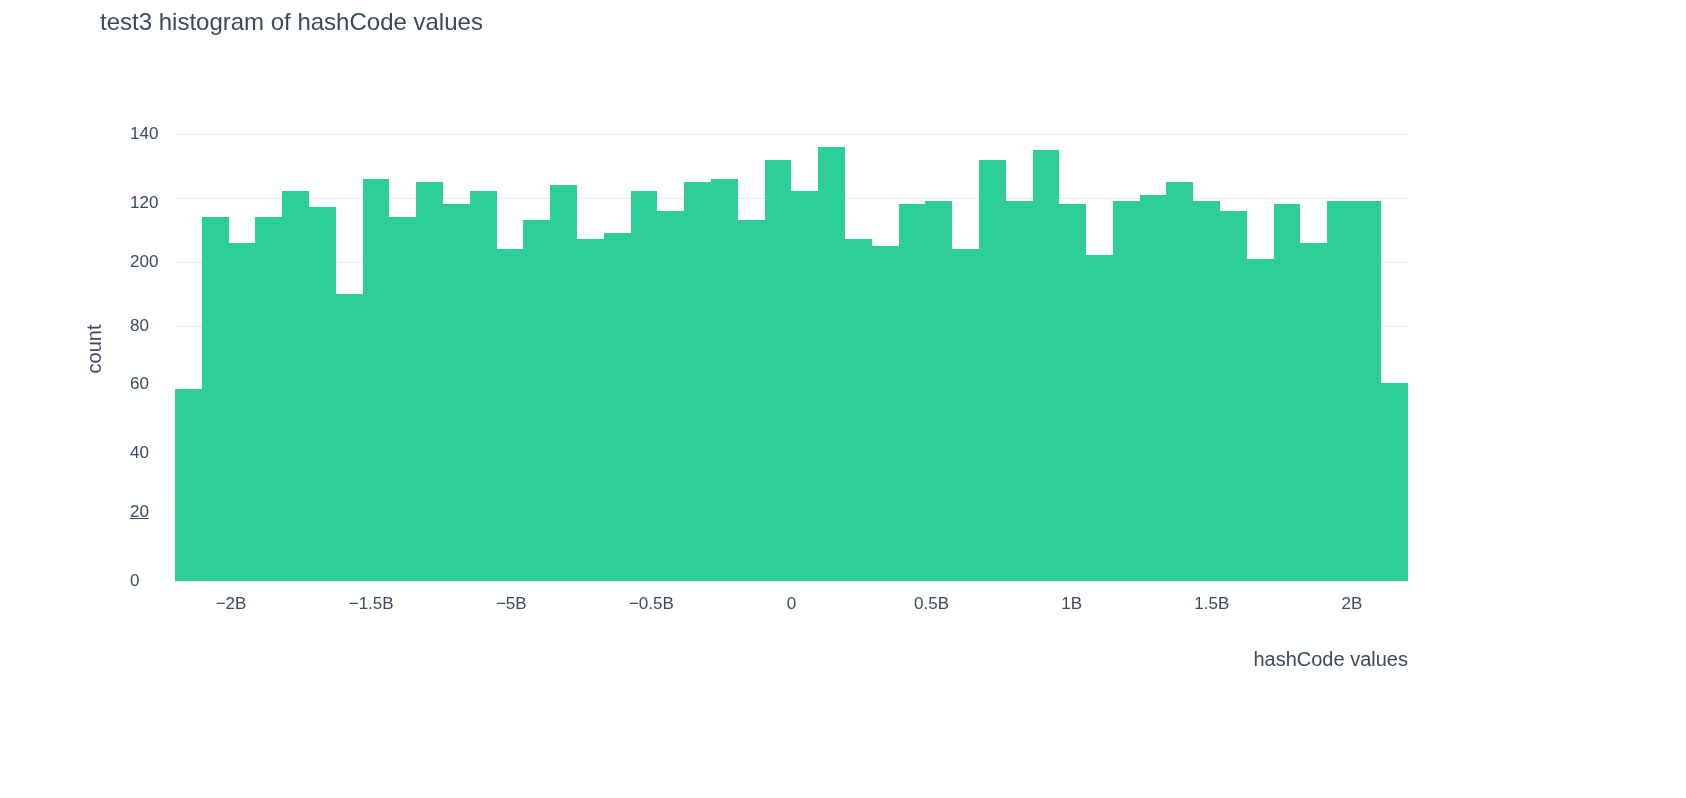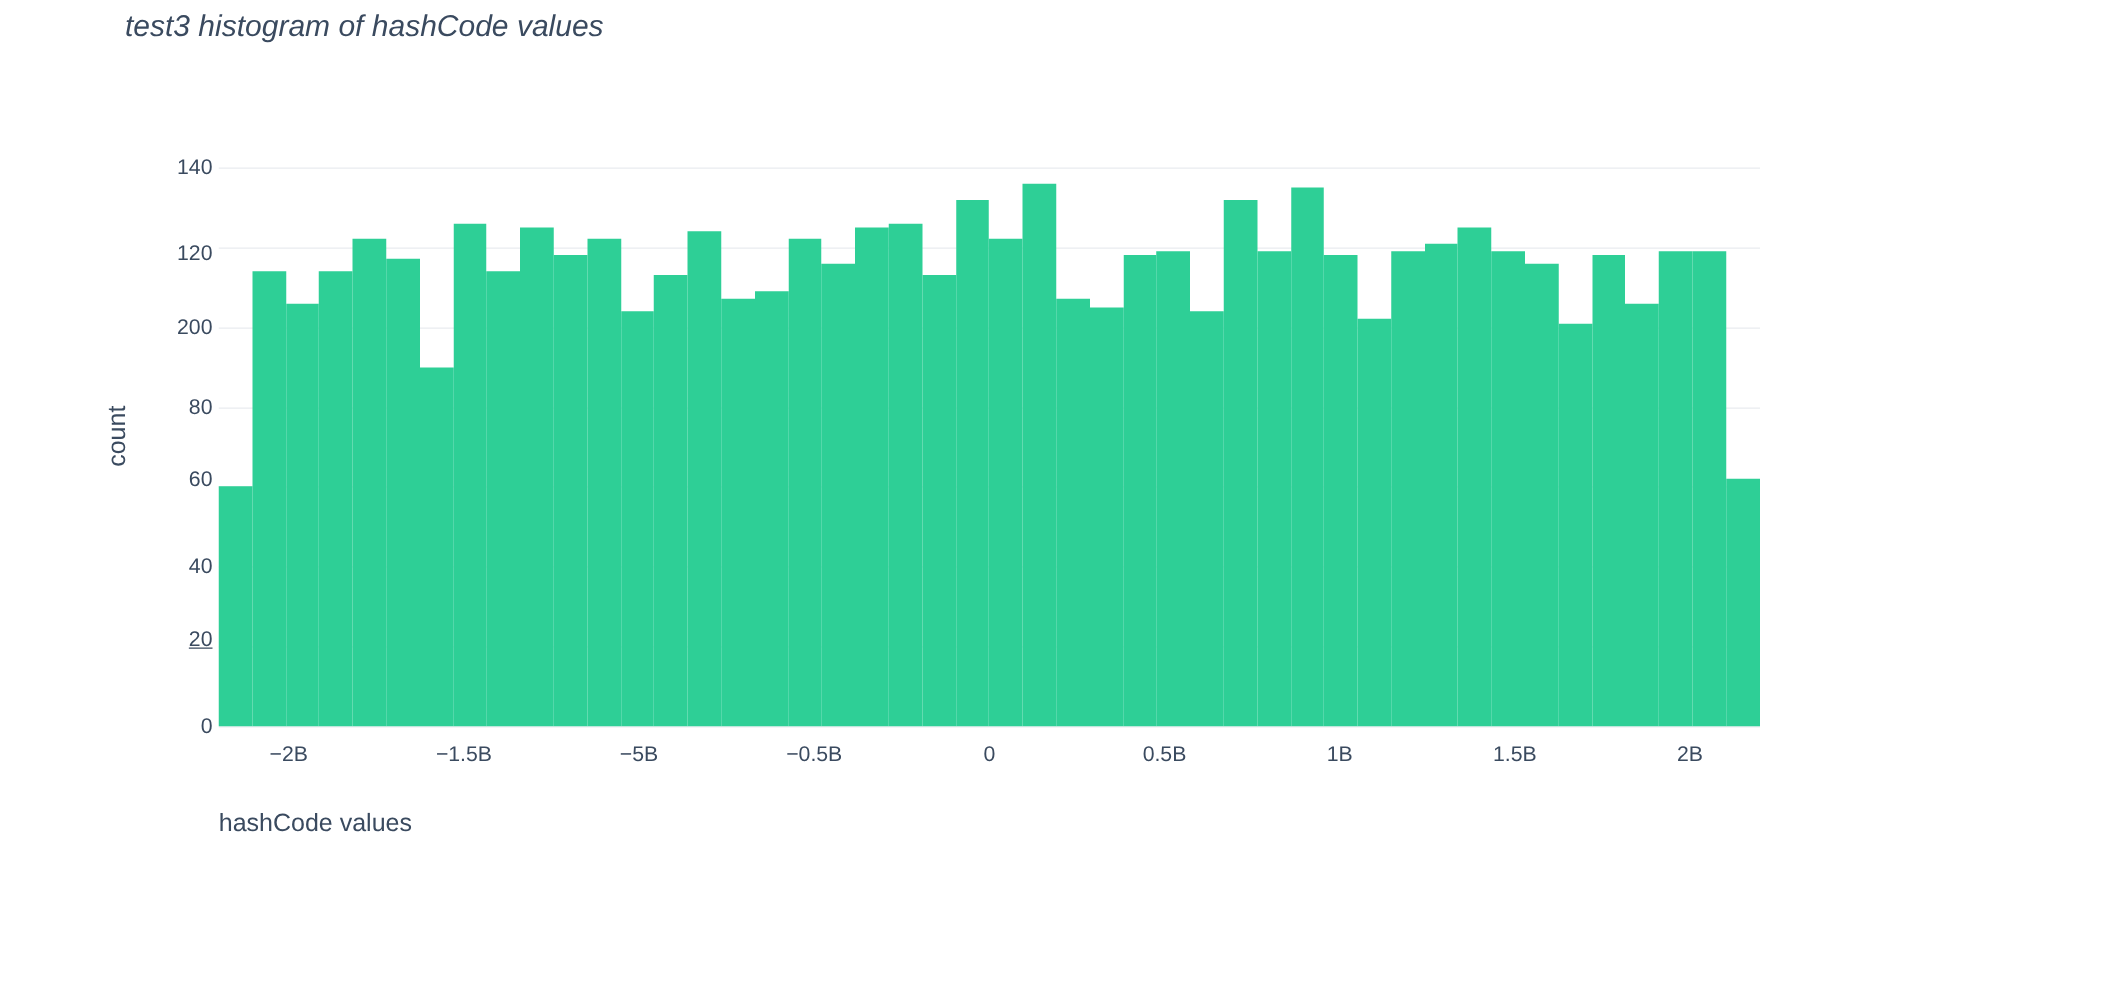--- a/index.html
+++ b/index.html
@@ -11,21 +11,20 @@
       position: relative;
       color: #2a3f5f;
     }
     .chart-title {
       position: absolute;
       top: 8px;
       left: 100px;
       font-size: 24px;
       font-weight: 400;
       color: #3a4a5f;
-      font-style: italic;
     }
     .plot-area {
       position: absolute;
       left: 175px;
       top: 118px;
       width: 1233px;
       height: 463px;
     }
     .grid-line {
       position: absolute;
@@ -53,21 +52,21 @@
       top: 118px;
       width: 40px;
       height: 463px;
     }
     .y-tick {
       position: absolute;
       right: 0;
       transform: translateY(-50%);
       font-size: 17px;
       color: #3a4a5f;
-      text-align: right;
+      text-align: left;
       width: 40px;
     }
     .x-axis {
       position: absolute;
       left: 175px;
       top: 588px;
       width: 1233px;
       height: 30px;
     }
     .x-tick {
@@ -85,21 +84,21 @@
       transform: translateY(-50%) rotate(-90deg);
       transform-origin: center;
       font-size: 20px;
       color: #3a4a5f;
     }
     .x-label {
       position: absolute;
       left: 175px;
       width: 1233px;
       top: 648px;
-      text-align: left;
+      text-align: right;
       font-size: 20px;
       color: #3a4a5f;
     }
   </style>
 </head>
 <body>
 
 <div class="chart-title">test3 histogram of hashCode values</div>
 
 <div class="plot-area">

